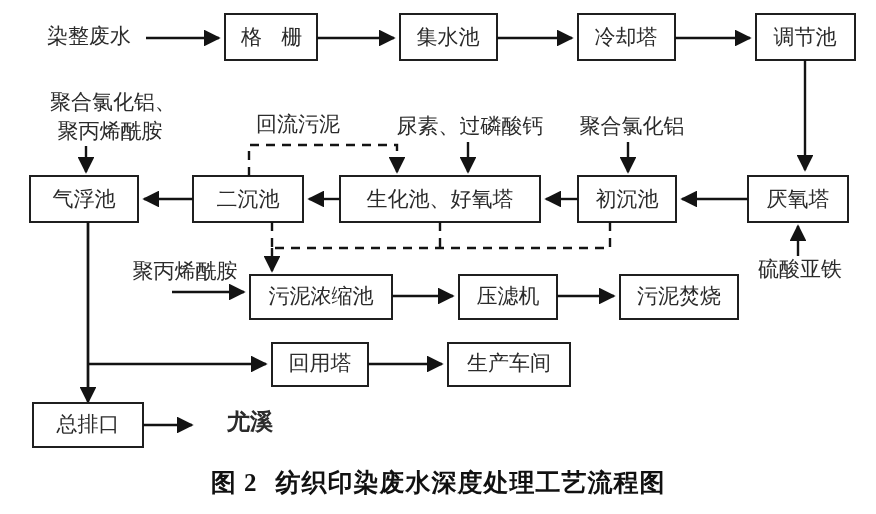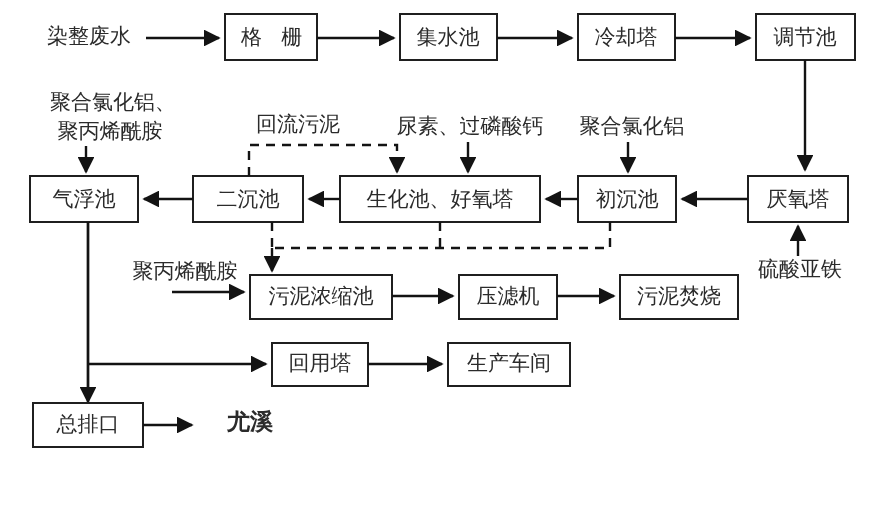--- a/index.html
+++ b/index.html
@@ -215,14 +215,17 @@
 
     <g>
       <rect class="node-box" x="33" y="403" width="110" height="44"></rect>
       <text class="node-label" x="88" y="426">总排口</text>
     </g>
 
     <line class="flow-line" x1="143" y1="425" x2="192" y2="425" marker-end="url(#arrow)"></line>
     <text class="free-label bold" x="227" y="424" style="text-anchor:start;">尤溪</text>
   </svg>
 
+  <div class="caption">
+    <span class="cap-num">图 2</span><span>纺织印染废水深度处理工艺流程图</span>
+  </div>
 
 </div>
 
 </body></html>

